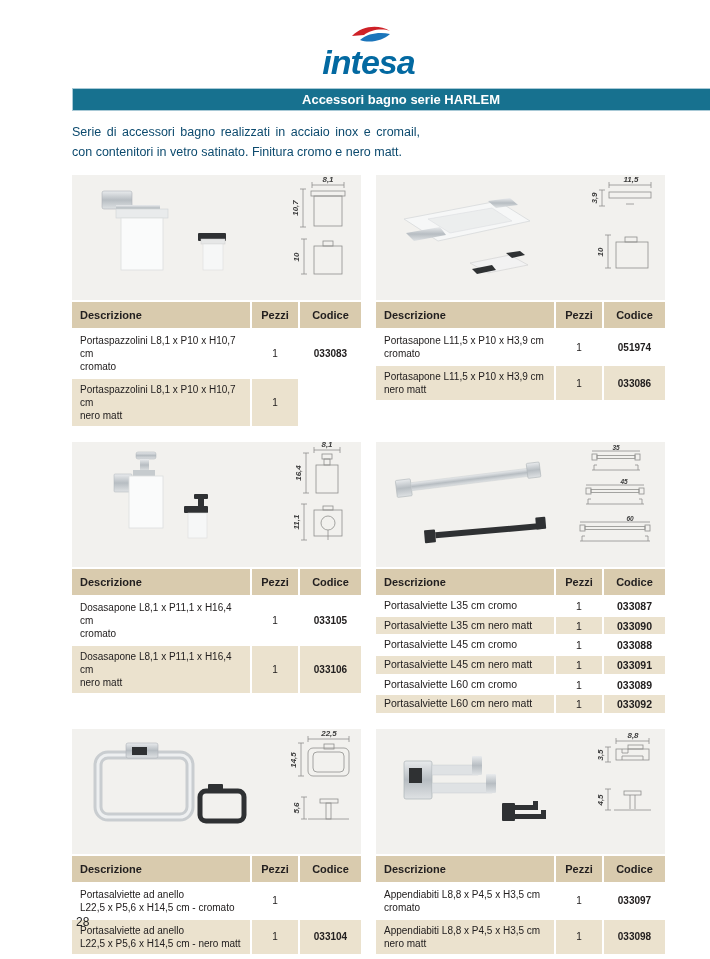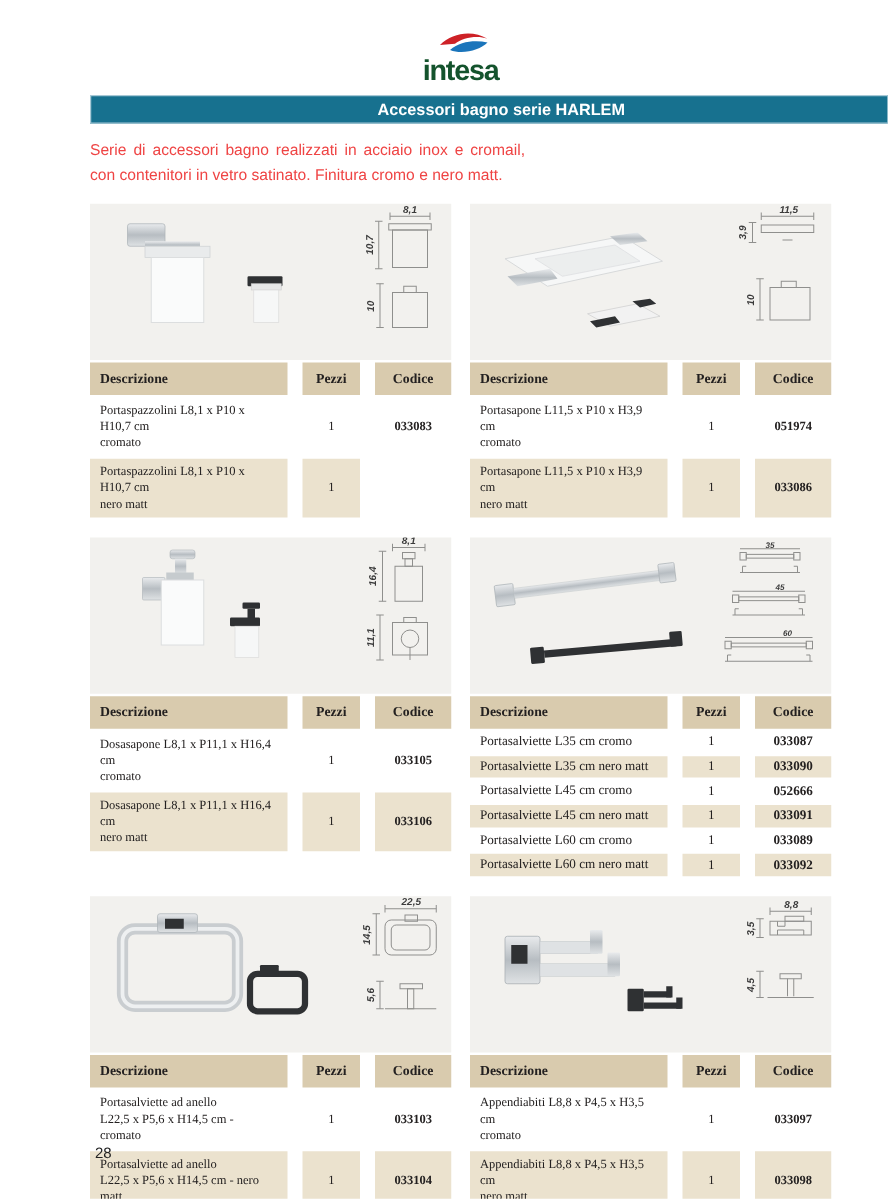--- a/index.html
+++ b/index.html
@@ -8,52 +8,52 @@
     width:710px; height:959px; position:relative;
     font-family:"Liberation Sans", sans-serif; color:#232020;
     overflow:hidden;
   }
   .page { padding:24px 0 0 72px; width:665px; }
 
   
   .logo { width:593px; text-align:center; }
   .logo-swoosh { display:block; margin:0 auto -6px auto; }
   .logo-text {
-    font-size:23px; font-weight:bold; 
-    color:#14532d; letter-spacing:-1px; line-height:1.1;
+    font-size:34px; font-weight:bold; font-style:italic;
+    color:#0369a1; letter-spacing:-1px; line-height:1.1;
   }
   .title-bar {
     margin-top:7px; width:658px; height:23px;
     background:#17718f; border:1px solid #a8c9d6;
     color:#fff; font-size:13px; font-weight:bold;
     text-align:center; line-height:21px;
   }
   .intro {
     margin-top:12px; width:348px;
-    font-size:12.5px; line-height:1.55; color:#ef4444;
+    font-size:12.5px; line-height:1.55; color:#0c4a6e;
     text-align:justify;
   }
 
   
   .grid {
     margin-top:13px; width:593px;
     display:grid; grid-template-columns:289px 289px;
     column-gap:15px; row-gap:16px; align-items:start;
   }
   .photo-area {
     background:#f2f1ee; height:125px;
     display:flex; align-items:stretch;
   }
   .product-svg { width:180px; height:116px; flex:0 0 auto; }
   .dims-svg { width:109px; height:116px; flex:0 0 auto; }
 
   
   .ptable { margin-top:2px; }
   .thead, .trow {
-    display:grid; grid-template-columns:1fr 46px 61px; gap:12px;font-family:Liberation Serif, serif;
+    display:grid; grid-template-columns:1fr 46px 61px; gap:2px;
   }
   .thead .cell {
     background:#d9cbae; font-weight:bold; font-size:11px;
     min-height:26px; display:flex; align-items:center;
   }
   .thead .desc { padding-left:8px; justify-content:flex-start; }
   .thead .num { justify-content:center; }
   .tbody { display:flex; flex-direction:column; gap:2px; margin-top:2px; }
   .trow .cell { background:#fff; font-size:10px; }
   .trow.alt .cell { background:#ebe2ce; }
@@ -331,21 +331,21 @@
 
             <div class="trow alt">
               <div class="cell desc">Portasalviette L35 cm nero matt</div>
               <div class="cell num">1</div>
               <div class="cell num codice">033090</div>
             </div>
 
             <div class="trow">
               <div class="cell desc">Portasalviette L45 cm cromo</div>
               <div class="cell num">1</div>
-              <div class="cell num codice">052666</div>
+              <div class="cell num codice">033088</div>
             </div>
 
             <div class="trow alt">
               <div class="cell desc">Portasalviette L45 cm nero matt</div>
               <div class="cell num">1</div>
               <div class="cell num codice">033091</div>
             </div>
 
             <div class="trow">
               <div class="cell desc">Portasalviette L60 cm cromo</div>
@@ -398,21 +398,20 @@
           <div class="cell desc">Descrizione</div>
           <div class="cell num">Pezzi</div>
           <div class="cell num">Codice</div>
         </div>
         <div class="tbody">
 
             <div class="trow">
               <div class="cell desc">Portasalviette ad anello
 L22,5 x P5,6 x H14,5 cm - cromato</div>
               <div class="cell num">1</div>
-              <div class="cell num codice">033103</div>
             </div>
 
             <div class="trow alt">
               <div class="cell desc">Portasalviette ad anello
 L22,5 x P5,6 x H14,5 cm - nero matt</div>
               <div class="cell num">1</div>
               <div class="cell num codice">033104</div>
             </div>
           </div>
       </div>

